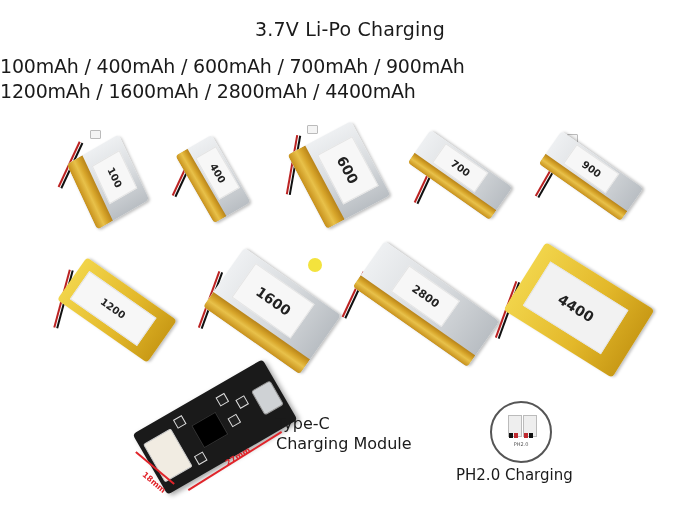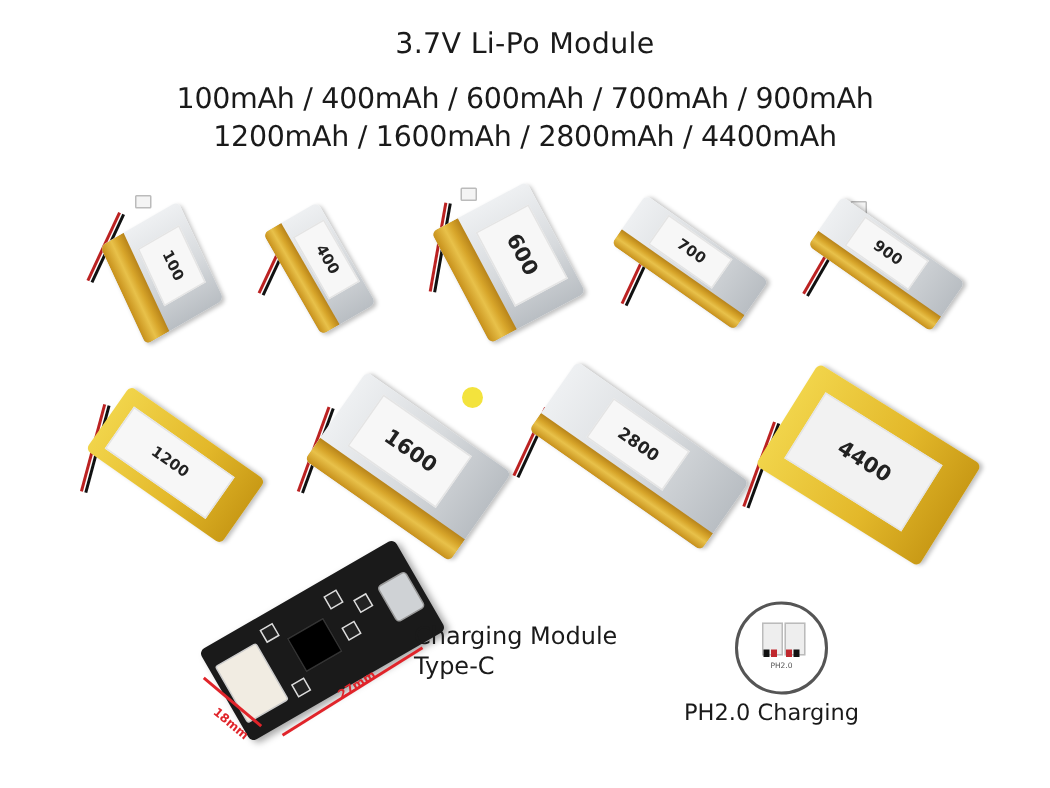--- a/index.html
+++ b/index.html
@@ -1,20 +1,20 @@
 <!DOCTYPE html>
 <html><head>
 <meta charset="utf-8">
 <style>
   html, body { margin: 0; padding: 0; background: #ffffff; }
   body { width: 700px; height: 525px; position: relative; overflow: hidden;
          font-family: "DejaVu Sans", sans-serif; color: #1a1a1a; }
   .title { position: absolute; left: 0; width: 700px; text-align: center; top: 18px;
            font-size: 19px; letter-spacing: 0.2px; }
-  .caps { position: absolute; left: 0; width: 700px; text-align: center;
+  .caps { position: absolute; left: 0; width: 700px; 
           font-size: 19px; letter-spacing: -0.2px; }
   .cap1 { top: 55px; }
   .cap2 { top: 80px; }
 
   .bat { position: absolute; }
   .bat .body { position: absolute; border-radius: 4px;
                background: linear-gradient(180deg, #eef0f2 0%, #d7dadd 55%, #b9bec3 100%);
                box-shadow: 1px 2px 3px rgba(0,0,0,0.25); overflow: hidden; }
   .bat .foil { position: absolute; left: 0; top: 0; bottom: 0;
                background: linear-gradient(90deg, #c7901b, #e8c14a 45%, #d7a52a 70%, #b8841a); }
@@ -47,21 +47,21 @@
   .conn-part { position: absolute; top: 12px; width: 12px; height: 20px; background: #eee;
                border: 1px solid #bbb; }
   .conn-pin { position: absolute; top: 30px; width: 4px; height: 5px; }
   .conn-small { position: absolute; top: 38px; left: 0; width: 58px; text-align: center;
                 font-size: 5px; color: #555; }
   .conn-label { position: absolute; left: 456px; top: 466px; font-size: 15px; }
 </style>
 </head>
 <body>
 
-<div class="title">3.7V Li-Po Module</div>
+<div class="title">3.7V Li-Po Charging</div>
 <div class="caps cap1">100mAh / 400mAh / 600mAh / 700mAh / 900mAh</div>
 <div class="caps cap2">1200mAh / 1600mAh / 2800mAh / 4400mAh</div>
 
 <div class="bat" style="left:60px;top:118px;width:105px;height:100px;">
   <div class="wire" style="left:8px;top:22px;height:50px;transform:rotate(25deg);"></div>
   <div class="plug" style="left:30px;top:12px;"></div>
   <div class="body" style="left:18px;top:28px;width:60px;height:72px;transform:rotate(-30deg) skewX(-5deg);">
     <div class="foil" style="width:18px;"></div>
     <div class="label" style="left:22px;top:14px;width:30px;height:40px;font-size:10px;writing-mode:vertical-rl;">
       <span>100</span>
@@ -165,22 +165,22 @@
   <div class="pad" style="left:90px;top:34px;"></div>
   <div class="pad" style="left:106px;top:22px;"></div>
   <div class="pad" style="left:42px;top:50px;"></div>
 </div>
 <div class="dim-arrow" style="left:130px;top:467px;width:50px;transform:rotate(40deg);"></div>
 <div class="dim-text" style="left:140px;top:478px;transform:rotate(40deg);">18mm</div>
 <div class="dim-arrow" style="left:180px;top:460px;width:110px;transform:rotate(-32deg);"></div>
 <div class="dim-text" style="left:224px;top:452px;transform:rotate(-32deg);">27mm</div>
 
 <div class="module-label">
+  <div>Type-C</div>
   <div>Charging Module</div>
-  <div>Type-C</div>
 </div>
 
 <div class="conn-circle">
   <div class="conn-part" style="left:16px;"></div>
   <div class="conn-part" style="left:31px;"></div>
   <div class="conn-pin" style="left:17px;background:#111;"></div>
   <div class="conn-pin" style="left:22px;background:#c0282e;"></div>
   <div class="conn-pin" style="left:32px;background:#c0282e;"></div>
   <div class="conn-pin" style="left:37px;background:#111;"></div>
   <div class="conn-small">PH2.0</div>

